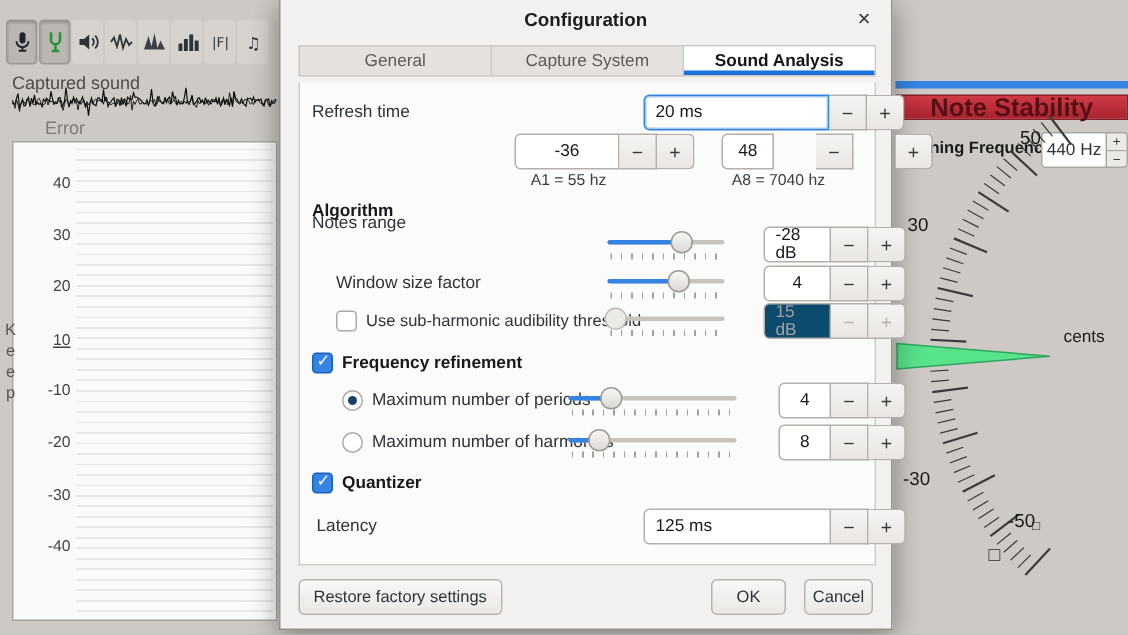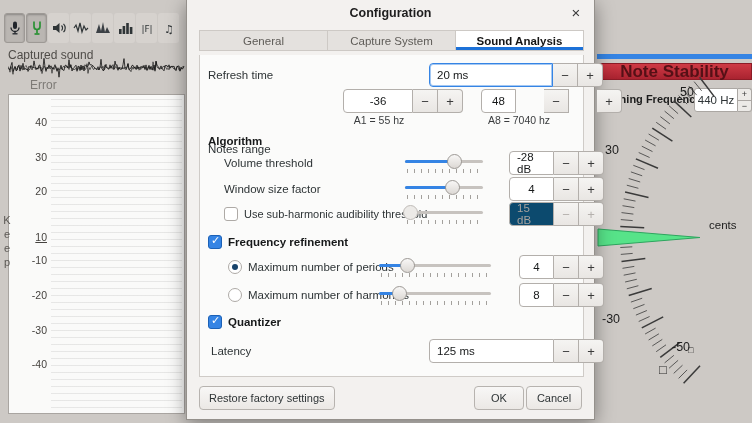--- a/index.html
+++ b/index.html
@@ -158,21 +158,21 @@
     <polyline id="wave2" fill="none" stroke="#101010" stroke-width="0.6" points="0,9.4 1,11.3 2,15.2 3,9.6 4,12.7 5,17.3 6,11.6 7,10.3 8,10.8 9,12.9 10,9.0 11,10.2 12,12.1 13,11.6 14,12.6 15,12.8 16,11.0 17,9.5 18,8.5 19,10.5 20,14.6 21,12.6 22,12.3 23,8.9 24,13.0 25,10.1 26,10.9 27,10.6 28,12.9 29,10.6 30,12.2 31,9.3 32,11.3 33,10.1 34,16.6 35,12.5 36,9.2 37,10.2 38,12.9 39,11.8 40,9.9 41,9.3 42,12.0 43,10.5 44,16.3 45,10.2 46,12.6 47,10.7 48,9.6 49,13.0 50,10.7 51,12.9 52,11.9 53,10.7 54,12.5 55,9.7 56,9.1 57,10.7 58,9.6 59,10.1 60,9.2 61,12.5 62,7.4 63,10.7 64,10.8 65,12.1 66,12.8 67,12.1 68,11.6 69,12.7 70,12.5 71,10.0 72,10.0 73,12.8 74,9.6 75,8.9 76,9.7 77,12.5 78,11.9 79,6.7 80,16.4 81,10.5 82,12.6 83,10.3 84,8.8 85,12.1 86,12.4 87,10.9 88,11.9 89,12.1 90,12.2 91,12.8 92,9.6 93,10.4 94,11.2 95,9.2 96,13.0 97,11.6 98,7.1 99,10.6 100,11.5 101,10.8 102,11.0 103,9.4 104,9.8 105,12.4 106,11.5 107,11.2 108,9.2 109,11.8 110,12.1 111,11.0 112,11.4 113,10.3 114,12.0 115,10.4 116,12.1 117,10.0 118,10.9 119,10.4 120,6.8 121,12.8 122,13.0 123,14.7 124,10.0 125,12.3 126,11.0 127,10.6 128,11.8 129,12.1 130,9.6 131,13.2 132,11.9 133,12.4 134,9.1 135,9.4 136,11.1 137,10.8 138,11.1 139,13.0 140,9.8 141,9.8 142,12.8 143,10.0 144,13.0 145,4.8 146,8.9 147,12.8 148,4.7 149,10.2 150,10.9 151,12.0 152,12.4 153,10.9 154,12.1 155,9.3 156,9.6 157,9.2 158,10.8 159,12.5 160,11.2 161,12.8 162,9.4 163,10.0 164,8.9 165,10.9 166,12.1 167,11.4 168,12.8 169,9.2 170,9.7 171,13.1 172,13.0 173,12.6 174,10.3 175,9.6 176,9.3"></polyline>
   </svg>
 
   <div class="error-label">Error</div>
   <div class="error-panel">
     <div class="error-grid"></div>
     <div>
         <span class="axis-label" style="top: 21px;">40</span>
         <span class="axis-label" style="top: 55.6px;">30</span>
         <span class="axis-label" style="top: 90.2px;">20</span>
-        <span class="axis-label" style="top: 136px; text-decoration: underline;">10</span>
+        <span class="axis-label" style="top: 126px; text-decoration: underline;">10</span>
         <span class="axis-label" style="top: 159.4px;">-10</span>
         <span class="axis-label" style="top: 194px;">-20</span>
         <span class="axis-label" style="top: 228.6px;">-30</span>
         <span class="axis-label" style="top: 263.2px;">-40</span>
       </div>
   </div>
   <div class="keep-label">Keep</div>
 
   <div class="vol-strip" style="background: rgb(53, 132, 228);"></div>
   <div class="note-stability">
@@ -280,21 +280,20 @@
       <div class="spin" style="left:257px;top:34px;width:141px;gap:28px;">
         <div class="sbox center">48</div>
         <div class="sbtn">−</div>
         <div class="sbtn">+</div>
       </div>
       <div class="row-label" style="left:119px;top:58px;width:120px;text-align:center;font-size:10.5px;height:14px;line-height:14px;color:#3a3c3e;">A1 = 55 hz</div>
       <div class="row-label" style="left:257px;top:58px;width:124px;text-align:center;font-size:10.5px;height:14px;line-height:14px;color:#3a3c3e;">A8 = 7040 hz</div>
 
       <div class="row-label heading" style="left:8px;top:74px;">Algorithm</div>
 
-      <div class="row-label" style="left:24px;top:96px;">Volume threshold</div>
       <div class="slider" style="left:205px;top:97px;width:78px;">
         <div class="sl-track"></div>
           <div class="sl-fill" style="width:63%;"></div>
         <div class="sl-handle" style="left:63%;"></div>
         <div class="sl-ticks"></div>
       </div>
       <div class="spin" style="left:285px;top:96px;width:95px;">
         <div class="sbox center">-28 dB</div>
         <div class="sbtn">−</div>
         <div class="sbtn">+</div>
@@ -363,16 +362,16 @@
       <div class="row-label" style="left:11px;top:284px;">Latency</div>
       <div class="spin" style="left:205px;top:284px;width:175px;">
         <div class="sbox">125 ms</div>
         <div class="sbtn">−</div>
         <div class="sbtn">+</div>
       </div>
     </div>
 
     <div class="btn" style="left:12px;top:386px;">Restore factory settings</div>
     <div class="btn" style="right:70px;top:386px;width:50px;">OK</div>
-    <div class="btn" style="right:12px;top:386px;width:56px;">Cancel</div>
+    <div class="btn" style="right:12px;top:386px;width:46px;">Cancel</div>
   </div>
 
 </div>
 
 </body></html>

